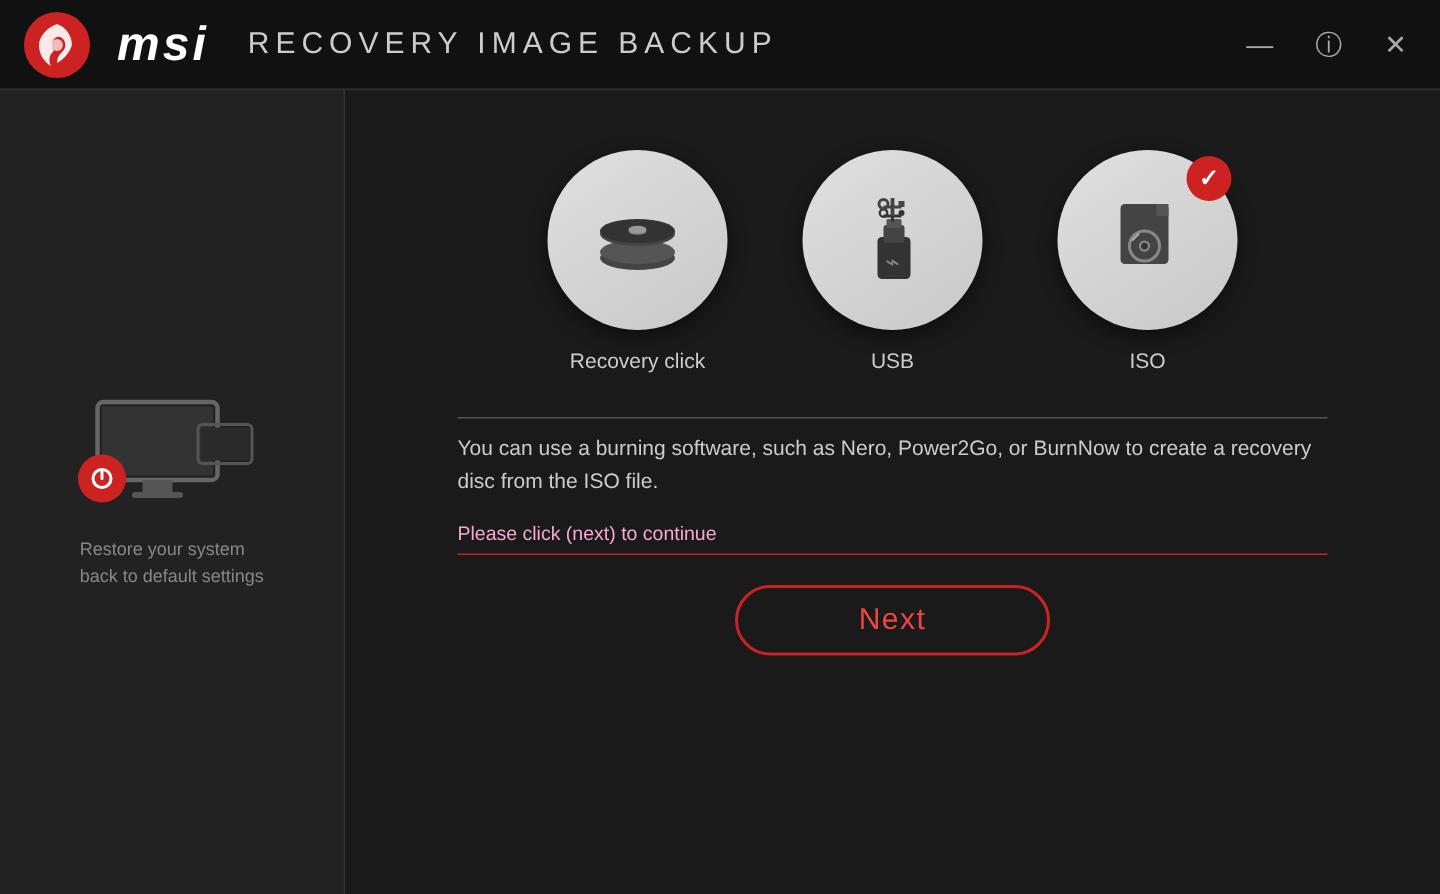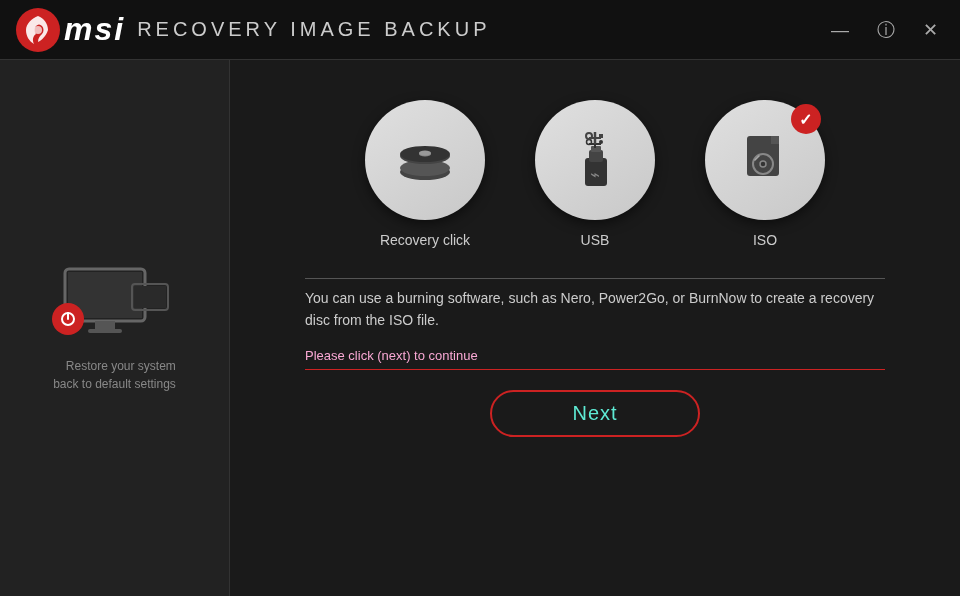--- a/index.html
+++ b/index.html
@@ -20,21 +20,21 @@
       height: 60px;
       display: flex;
       align-items: center;
       padding: 0 16px;
       border-bottom: 1px solid #333;
     }
 
     .title-bar-logo {
       display: flex;
       align-items: center;
-      gap: 4px;
+      gap: 18px;
     }
 
     .dragon-logo {
       width: 44px;
       height: 44px;
     }
 
     .msi-text {
       font-size: 32px;
       font-weight: 900;
@@ -107,21 +107,21 @@
       background: #cc2222;
       border-radius: 50%;
       display: flex;
       align-items: center;
       justify-content: center;
     }
 
     .sidebar-text {
       color: #888888;
       font-size: 12px;
-      text-align: right;
+      text-align: left;
       line-height: 1.5;
     }
 
     
     .right-panel {
       flex: 1;
       display: flex;
       flex-direction: column;
       align-items: center;
       padding: 40px 40px 30px;
@@ -207,21 +207,21 @@
       height: 1px;
       background: #cc2222;
       margin-bottom: 20px;
     }
 
     
     .next-button {
       border: 2px solid #cc2222;
       border-radius: 30px;
       background: transparent;
-      color: #5eead4;
+      color: #ef4444;
       font-size: 20px;
       padding: 10px 80px;
       cursor: pointer;
       letter-spacing: 1px;
       transition: all 0.2s;
     }
 
     
     .disc-svg, .usb-svg, .iso-svg {
       width: 65px;

